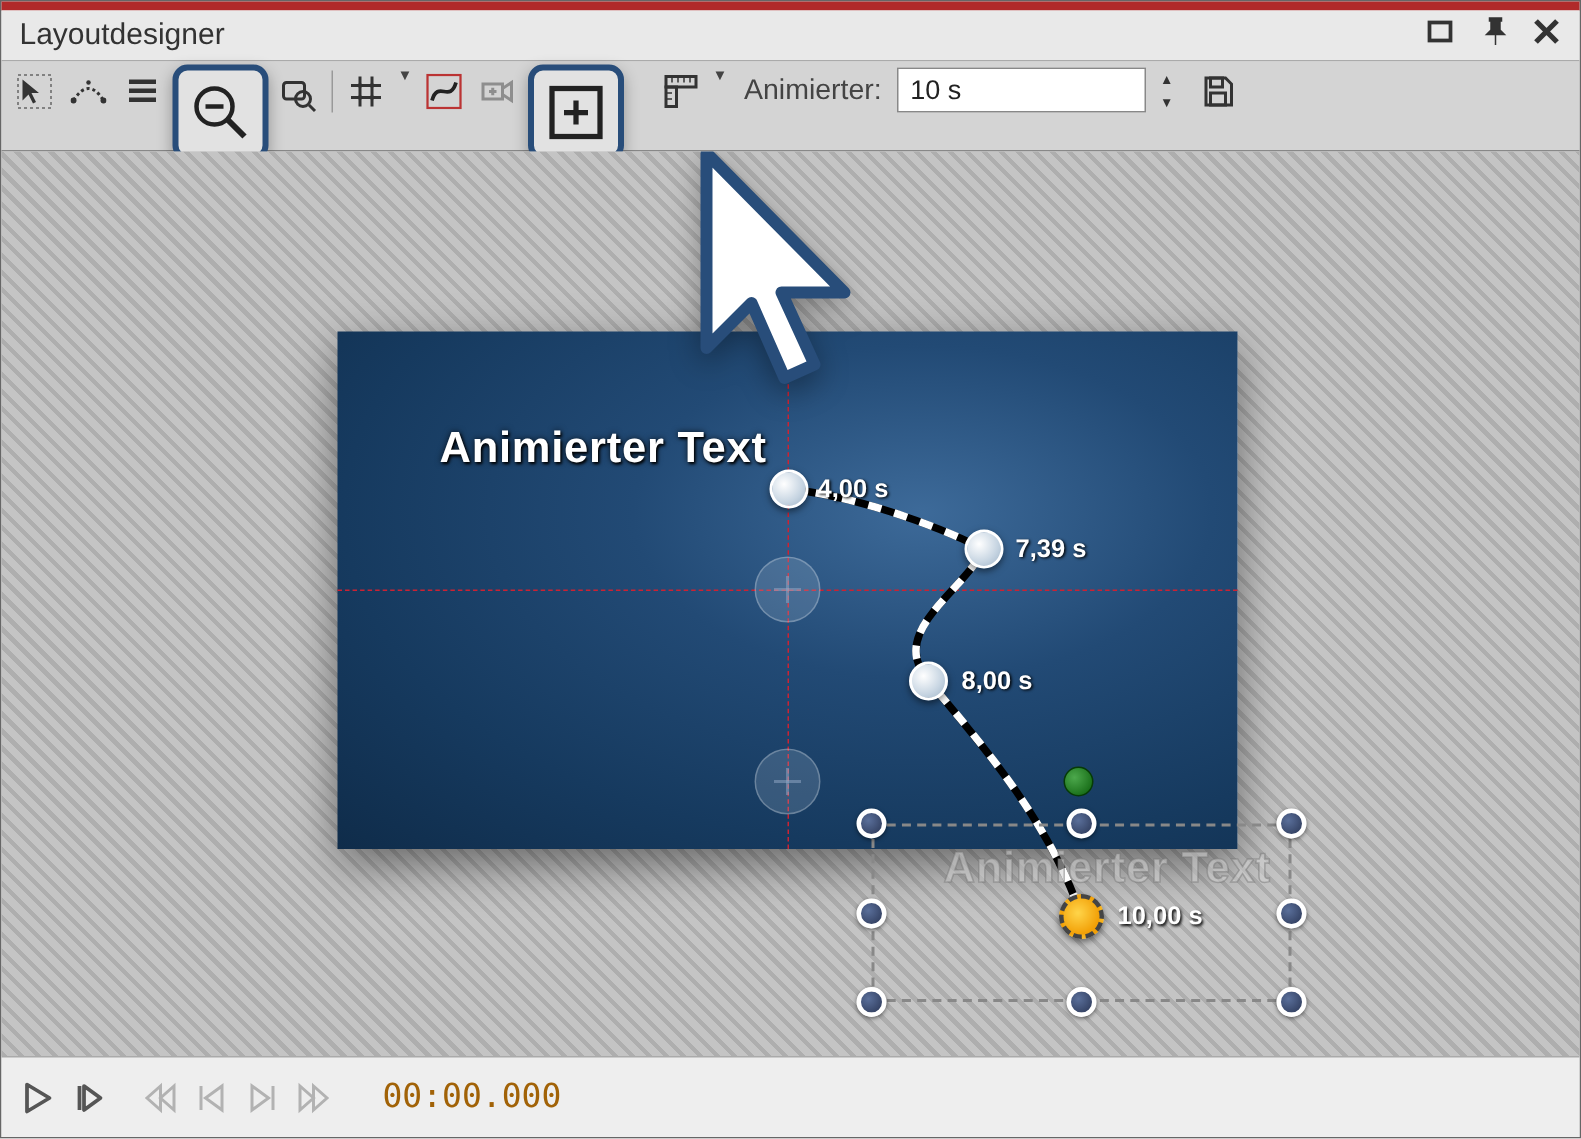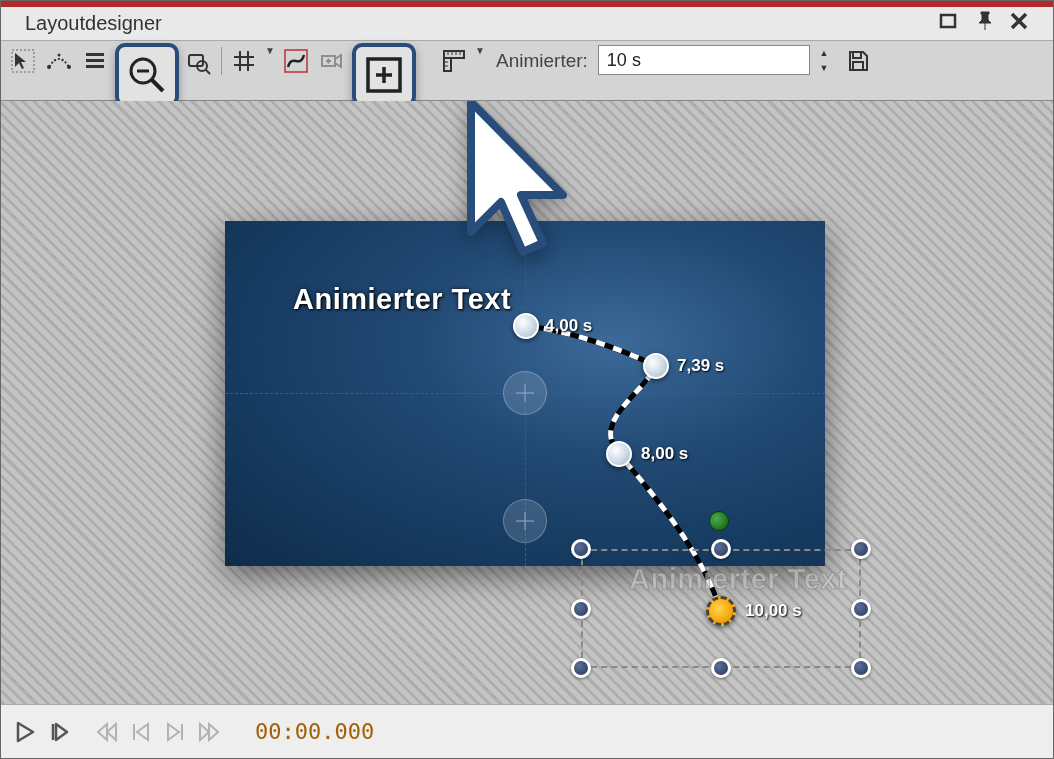--- a/index.html
+++ b/index.html
@@ -1,31 +1,31 @@
 <!DOCTYPE html>
 <html><head>
 <meta charset="utf-8">
 <style>
   * { box-sizing: border-box; margin: 0; padding: 0; font-family: "Segoe UI", Arial, sans-serif; }
   html, body { width: 1054px; height: 759px; overflow: hidden; background: #fff; }
   .window { width: 1054px; height: 759px; display: flex; flex-direction: column; border: 1px solid #666; }
   .topbar { height: 6px; background: #b02a2a; flex: 0 0 6px; }
-  .titlebar { height: 34px; background: #e9e9e9; display: flex; align-items: center; padding: 0 24px; border-bottom: 1px solid #aaa; }
+  .titlebar { height: 34px; background: #e9e9e9; display: flex; align-items: center; padding: 0 12px; border-bottom: 1px solid #aaa; }
   .titlebar .title { font-size: 20px; color: #333; flex: 1; }
   .titlebar .winbtns { display: flex; gap: 14px; }
   .titlebar .winbtns span { font-size: 22px; color: #333; cursor: pointer; font-weight: bold; line-height: 1; }
   .toolbar { height: 60px; background: #d4d4d4; display: flex; align-items: flex-start; gap: 4px; padding: 4px 6px; border-bottom: 1px solid #888; position: relative; }
   .toolbar .tbtn { width: 32px; height: 32px; display:flex; align-items:center; justify-content:center; cursor:pointer; }
   .toolbar .tbtn svg { width: 24px; height: 24px; }
   .toolbar .sep { width:1px; height:28px; background:#999; margin:2px 2px; }
   .toolbar .tbtn.big { width:64px; height:64px; border:4px solid #284d7a; border-radius:10px; background:#e2e2e2; box-shadow:0 4px 10px rgba(0,0,0,.3); position:relative; top:-2px; }
   .toolbar .tbtn.big svg { width:44px; height:44px; }
   .toolbar .dropdown-arrow { width:12px; display:flex; align-items:center; justify-content:center; font-size:10px; color:#444; }
   .toolbar .label { font-size:19px; color:#444; margin:0 6px; display:flex; align-items:center; height:32px; }
-  .toolbar .timefield { height:30px; width:212px; background:#fff; border:1px solid #888; display:flex; align-items:center; padding:13px 8px; font-size:18px; color:#222; }
+  .toolbar .timefield { height:30px; width:166px; background:#fff; border:1px solid #888; display:flex; align-items:center; padding:13px 8px; font-size:18px; color:#222; }
   .toolbar .spinner { width:20px; height:30px; display:flex; flex-direction:column; }
   .toolbar .spinner div { flex:1; display:flex; align-items:center; justify-content:center; font-size:9px; color:#333; cursor:pointer; }
   .canvasarea { flex:1; position:relative; overflow:hidden; background:#c0c0c0; }
   .hatch { position:absolute; inset:0; background-image:repeating-linear-gradient(45deg,#aeaeae 0,#aeaeae 3px,#c4c4c4 3px,#c4c4c4 8px); }
   .stage { position:absolute; left:224px; top:120px; width:600px; height:345px; background:radial-gradient(ellipse at 65% 35%, #3d6a99 0%, #224a75 35%, #163a5f 70%, #0f2c4a 100%); box-shadow:0 10px 30px rgba(0,0,0,.5); }
   .guide-h { position:absolute; left:0; right:0; border-top:1px dashed #c23; }
   .guide-v { position:absolute; top:0; bottom:0; border-left:1px dashed #c23; }
   .anim-text { position:absolute; font-size:29px; font-weight:800; color:#fff; text-shadow:0 0 4px rgba(0,0,0,.7),1px 1px 2px #000; letter-spacing:0.5px;margin-left:30px; }
   .anim-text.ghost { color:rgba(210,210,210,.55); text-shadow:none; -webkit-text-stroke:1px rgba(120,120,120,.5); }
   .path { position:absolute; }

